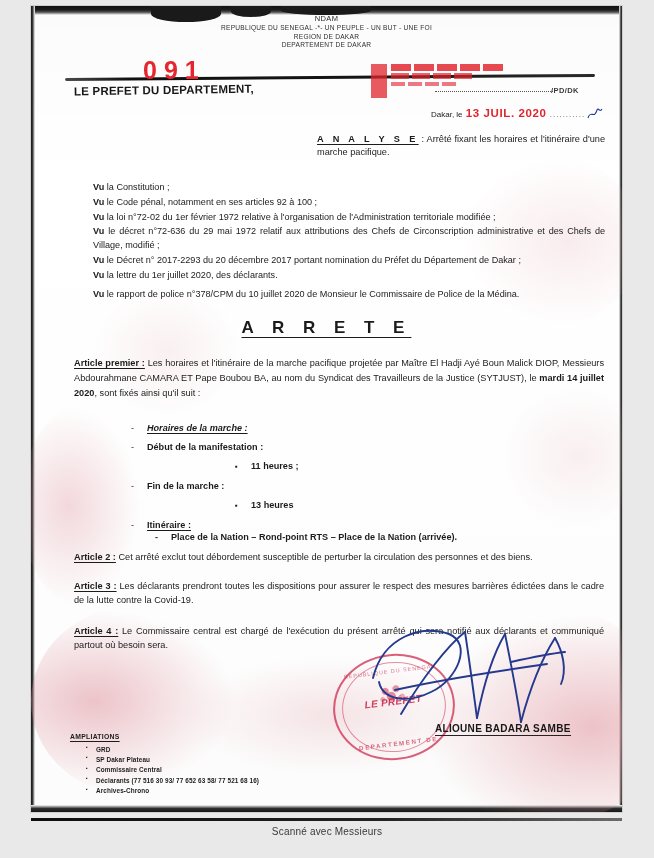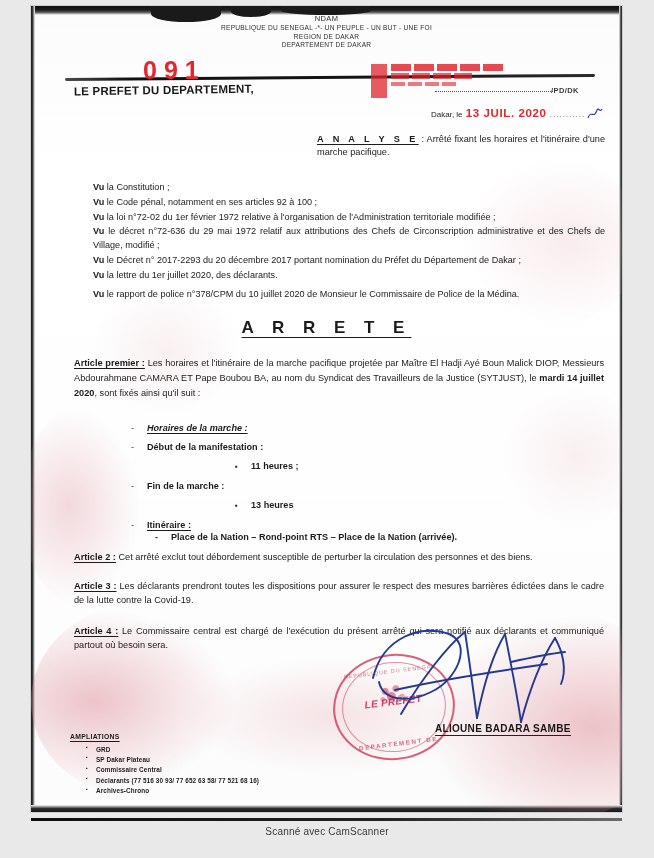--- a/index.html
+++ b/index.html
@@ -546,14 +546,14 @@
           <li>Déclarants (77 516 30 93/ 77 652 63 58/ 77 521 68 16)</li>
           <li>Archives-Chrono</li>
         </ul>
       </div>
 
       <div class="scan-tex"></div>
     </div>
   </div>
 
   <div class="footer-band"></div>
-  <div class="camscanner">Scanné avec CamScanner</div>
+  <div class="camscanner">Scanné avec Messieurs</div>
 </div>
 
 </body></html>

